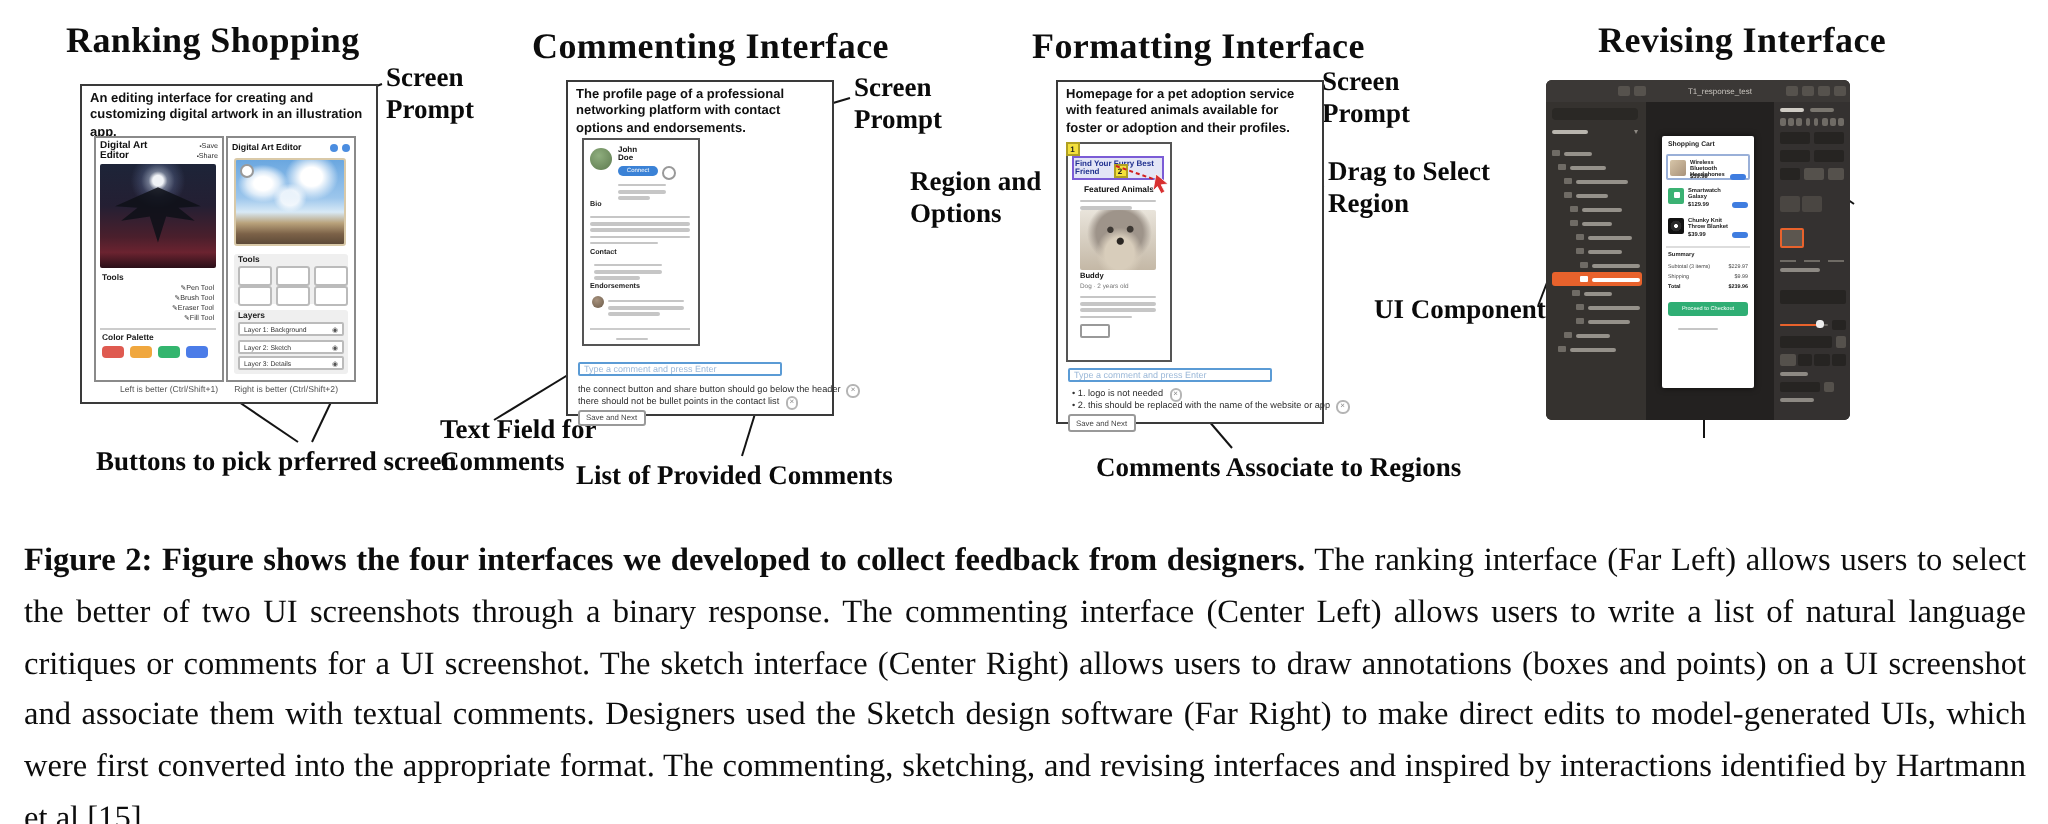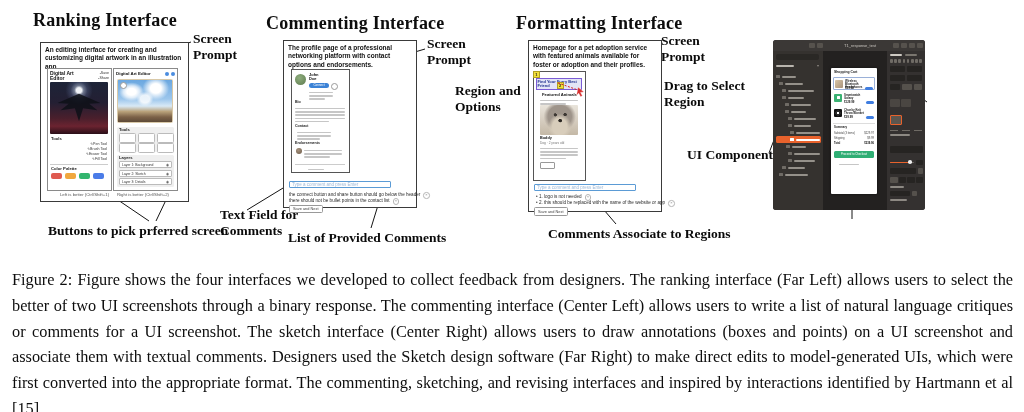--- a/index.html
+++ b/index.html
@@ -45,21 +45,21 @@
   .tl{width:3.6px;height:3.6px;border-radius:50%;display:inline-block;margin-right:1.8px;}
   .trow{display:flex;align-items:center;gap:2px;height:7px;}
   .tico{width:3.5px;height:3.5px;background:#6f6b65;border-radius:.5px;flex:none;}
   .trow i{height:2px;background:#95918a;border-radius:1px;display:block;}
   .insrow{position:relative;margin:3px 3px 0 3px;}
   .ifld{display:inline-block;background:#262422;border-radius:1px;height:6px;}
   .ithumb{display:inline-block;width:9.5px;height:8px;background:#4a4642;border-radius:1px;margin-right:1.5px;}
   .cartxt{font:bold 2.9px/1.15 "Liberation Sans",sans-serif;color:#222;}
   .caption{position:absolute;left:12px;top:267px;width:1001px;margin:0;text-align:justify;
       font:16.3px/25.8px "Liberation Serif",serif;color:#0d0d0d;}
-  .cap-bold{font-weight:normal;}
+  .cap-bold{font-weight:bold;}
 </style>
 </head>
 <body>
 
 <div id="fig">
 
   <svg id="lines" width="1024" height="412">
     <g stroke="#141414" stroke-width="1" fill="none">
       <line x1="191" y1="42" x2="167" y2="51"></line>
       <line x1="118" y1="200" x2="149" y2="221"></line>
@@ -70,21 +70,21 @@
       <line x1="659" y1="46" x2="637" y2="52"></line>
       <line x1="543" y1="88" x2="536" y2="78"></line>
       <line x1="662" y1="93" x2="589" y2="96"></line>
       <line x1="616" y1="224" x2="598" y2="203"></line>
       <line x1="769" y1="153" x2="779" y2="127"></line>
       <line x1="927" y1="102" x2="907" y2="88"></line>
       <line x1="852" y1="219" x2="852" y2="194"></line>
     </g>
   </svg>
 
-  <h2 class="ptitle" style="left:33px;top:11px;">Ranking Interface</h2>
+  <h2 class="ptitle" style="left:33px;top:11px;">Ranking Shopping</h2>
   <div class="lbl" style="left:193px;top:31px;width:58px;">Screen Prompt</div>
   <div class="lbl" style="left:48px;top:223px;white-space:nowrap;">Buttons to pick prferred screen</div>
 
   <div class="obox" style="left:40px;top:42px;width:147px;height:158px;">
     <div class="pr" style="left:4px;top:3px;width:138px;">An editing interface for creating and customizing digital artwork in an illustration app.</div>
 
     <div class="mini" style="left:6px;top:25px;width:63px;height:121px;">
       <div class="mini-h abs" style="left:2px;top:2px;width:28px;">Digital Art Editor</div>
       <div class="menuit abs" style="right:2px;top:2px;">Save</div>
       <div class="menuit abs" style="right:2px;top:6.5px;">Share</div>
@@ -244,20 +244,21 @@
         </div>
       <span class="abs" style="left:6px;top:90px;width:13px;height:5px;border:.6px solid #999;border-radius:1px;"></span>
     </div>
 
     <input class="tf" style="left: 5px; top: 143px; width: 102px; height: 7px;" readonly="" placeholder="Type a comment and press Enter">
     <div class="cmt bcmt" style="left:7px;top:153px;">1. logo is not needed</div>
     <div class="cmt bcmt" style="left:7px;top:159px;">2. this should be replaced with the name of the website or app</div>
     <button class="sbtn" style="left:5px;top:166px;">Save and Next</button>
   </div>
 
+  <h2 class="ptitle" style="left:799px;top:11px;">Revising Interface</h2>
 
   <div id="skwin">
 
     <div class="abs" style="left:0;top:0;width:152px;height:11px;background:#3b3836;border-bottom:.6px solid #201e1c;">
       <span class="abs" style="left:4px;top:3.5px;">
         <span class="tl" style="background:#e0443e;"></span><span class="tl" style="background:#dea123;"></span><span class="tl" style="background:#24a337;"></span>
       </span>
       <span class="abs" style="left:36px;top:3px;width:6px;height:5px;background:#56524d;border-radius:1px;"></span>
       <span class="abs" style="left:44px;top:3px;width:6px;height:5px;background:#56524d;border-radius:1px;"></span>
       <span class="abs" style="left:56px;top:2.5px;width:62px;text-align:center;font:4px/6px 'Liberation Sans',sans-serif;color:#c9c5bf;

